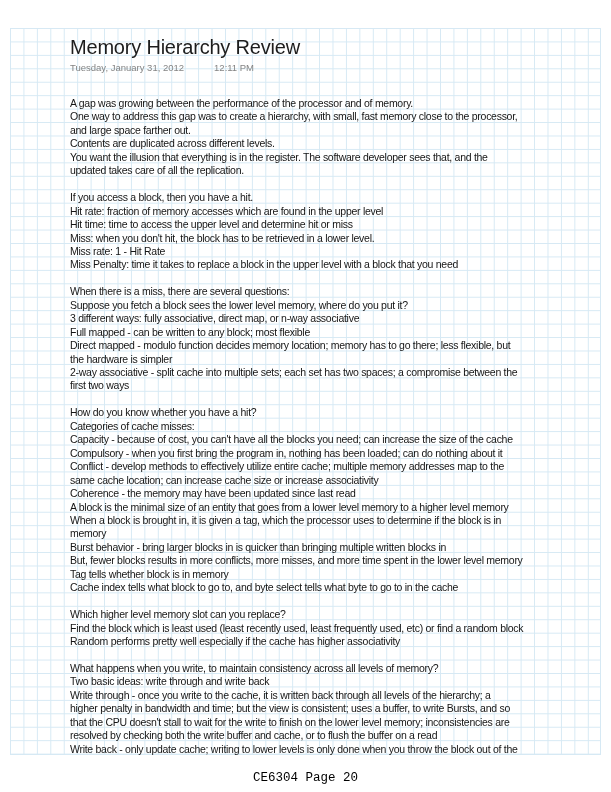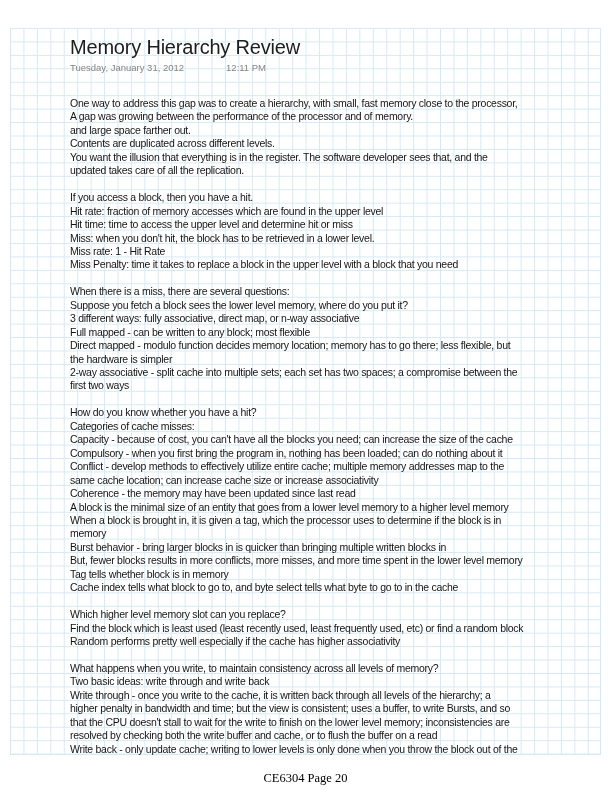--- a/index.html
+++ b/index.html
@@ -39,21 +39,21 @@
     margin: 0;
     font-size: 20px;
     font-weight: 400;
     line-height: 23px;
     letter-spacing: -0.2px;
     color: #1d1d1d;
   }
   .dateline {
     margin-top: 3px;
     display: flex;
-    gap: 42px;
+    gap: 30px;
     font-size: 9.5px;
     line-height: 12px;
     color: var(--date-color, #848484);
   }
   .note-body {
     margin-top: 23px;
     font-size: 10.5px;
     line-height: 13.45px;
     letter-spacing: -0.28px;
     color: var(--text-color, #151515);
@@ -64,40 +64,40 @@
   .line {
     white-space: nowrap;
     min-height: 13.45px;
   }
   .footer {
     position: absolute;
     left: 0;
     top: 771px;
     width: 611px;
     text-align: center;
-    font-family: Liberation Serif, serif;
+    font-family: Liberation Mono, monospace;
     font-size: 12.5px;
     color: #000000;
   }
 </style>
 </head>
 <body>
 
 <div class="page">
   <div class="grid-bg"></div>
   <div class="content">
     <h1 class="note-title">Memory Hierarchy Review</h1>
     <div class="dateline">
       <span>Tuesday, January 31, 2012</span>
       <span>12:11 PM</span>
     </div>
     <div class="note-body">
         <div class="para">
+          <div class="line">A gap was growing between the performance of the processor and of memory.</div>
           <div class="line">One way to address this gap was to create a hierarchy, with small, fast memory close to the processor,</div>
-          <div class="line">A gap was growing between the performance of the processor and of memory.</div>
           <div class="line">and large space farther out.</div>
           <div class="line">Contents are duplicated across different levels.</div>
           <div class="line">You want the illusion that everything is in the register.  The software developer sees that, and the</div>
           <div class="line">updated takes care of all the replication.</div>
         </div>
         <div class="para">
           <div class="line">If you access a block, then you have a hit.</div>
           <div class="line">Hit rate: fraction of memory accesses which are found in the upper level</div>
           <div class="line">Hit time: time to access the upper level and determine hit or miss</div>
           <div class="line">Miss: when you don't hit, the block has to be retrieved in a lower level.</div>

